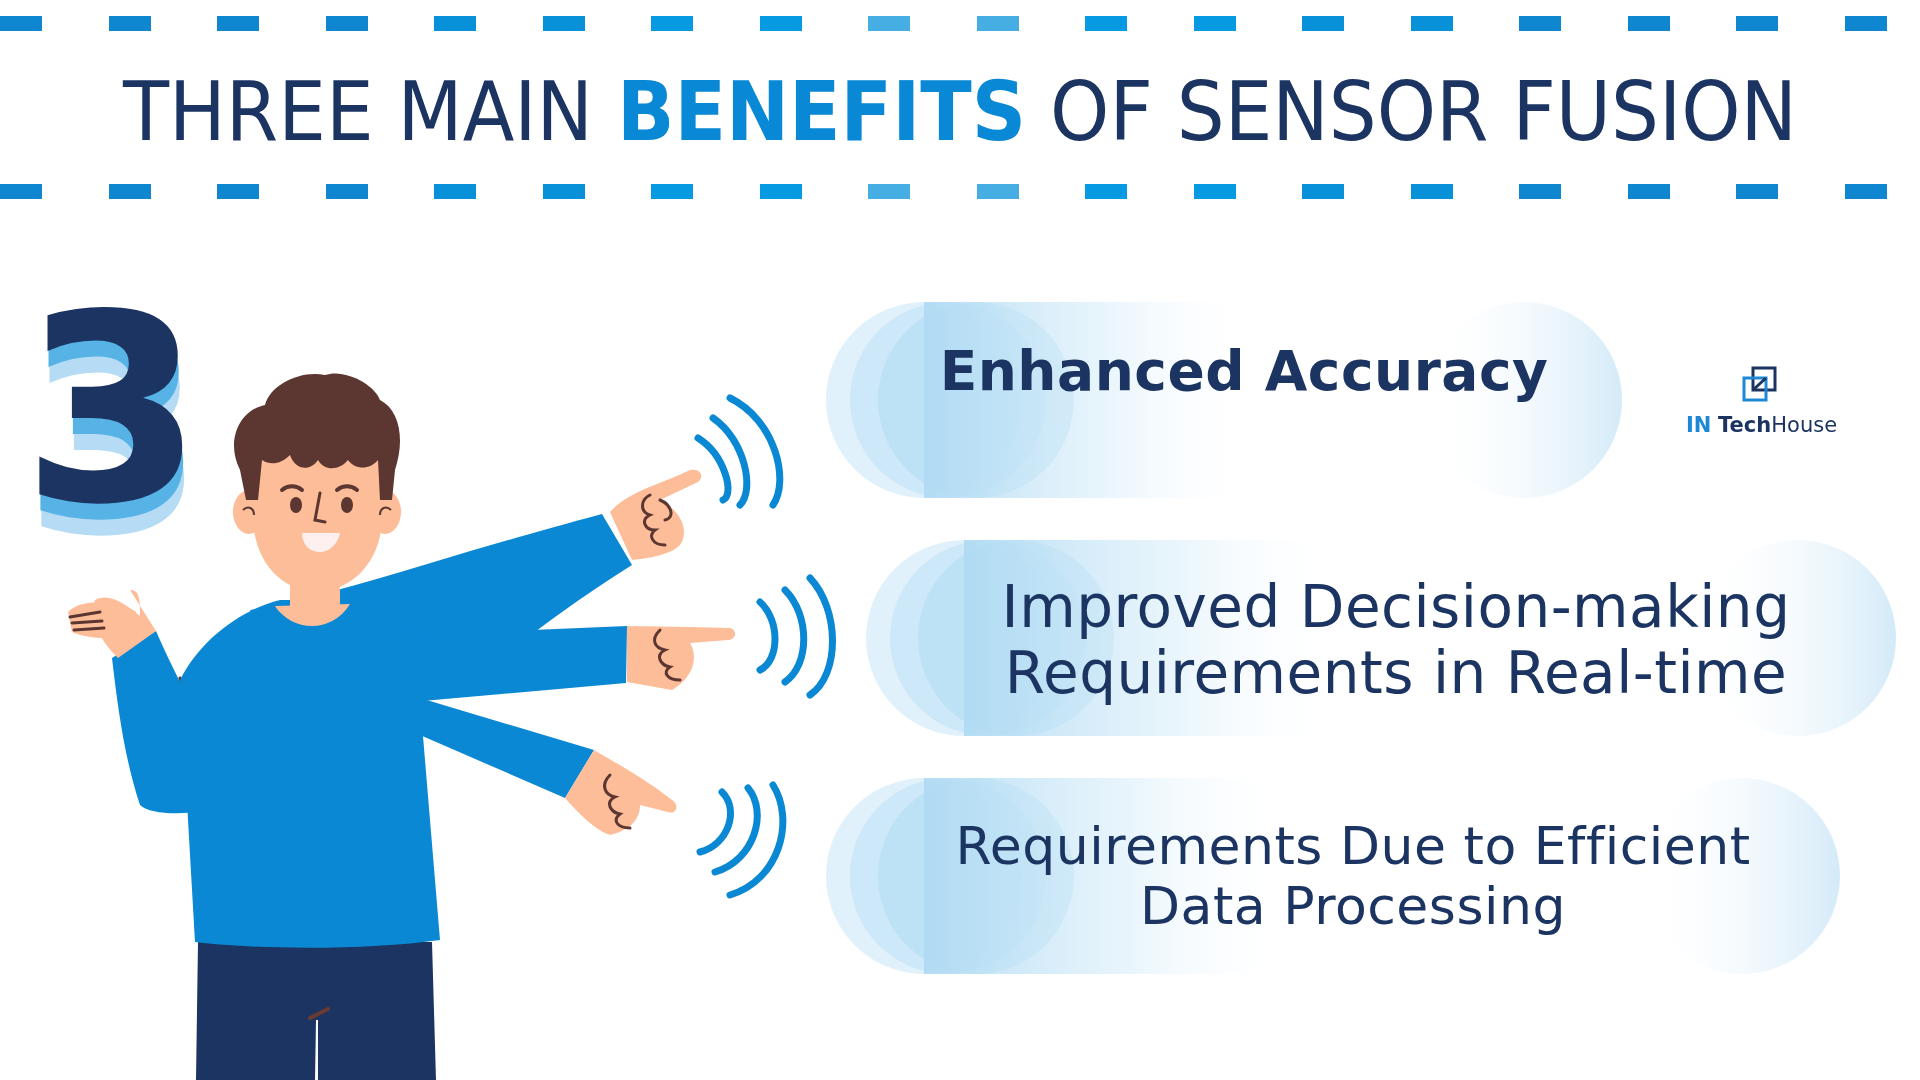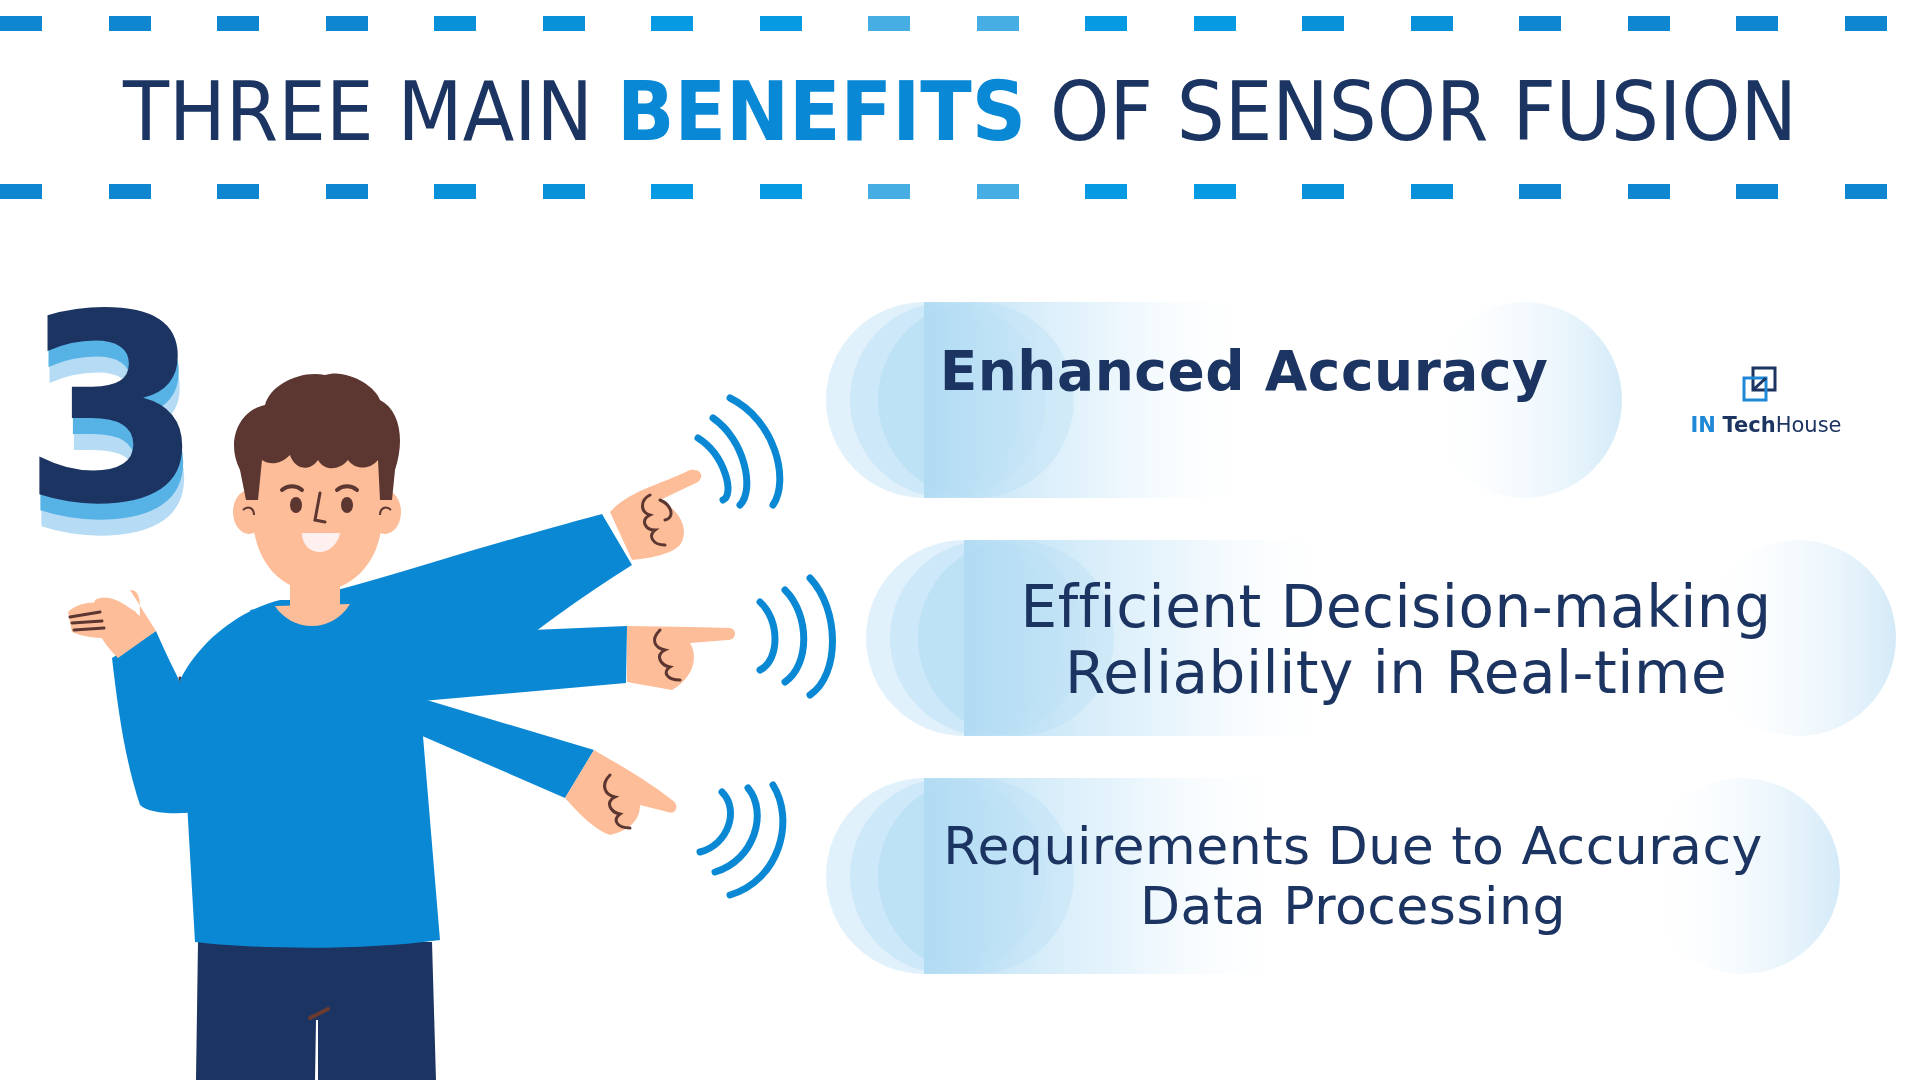--- a/index.html
+++ b/index.html
@@ -42,21 +42,21 @@
     font-weight: 500; text-align: center; letter-spacing: 0.5px;
   }
   .pill1 { left: 826px; top: 302px; width: 796px; height: 196px; }
   .pill1 .text { left: 0; width: 100%; top: 38px; font-size: 55px; line-height: 62px; padding-left: 40px; font-weight: bold; }
   .pill2 { left: 866px; top: 540px; width: 1030px; height: 196px; }
   .pill2 .text { left: 0; width: 100%; top: 34px; font-size: 58px; line-height: 66px; padding-left: 30px; }
   .pill3 { left: 826px; top: 778px; width: 1014px; height: 196px; }
   .pill3 .text { left: 0; width: 100%; top: 38px; font-size: 52px; line-height: 60px; padding-left: 40px; }
 
   
-  .logo { position: absolute; left: 1680px; top: 365px; width: 160px; height: 90px; text-align: center; }
+  .logo { position: absolute; left: 1680px; top: 365px; width: 160px; height: 90px; }
   .logo .mark { position: absolute; left: 60px; top: 0; width: 40px; height: 40px; }
   .logo .wordmark {
     position: absolute; left: 6px; top: 48px; width: 160px; font-size: 21px; line-height: 24px;
     font-family: "DejaVu Sans", sans-serif; white-space: nowrap;
   }
   .logo .w-in { color: #1e88d6; font-weight: 700; }
   .logo .w-tech { color: #1b3461; font-weight: 700; }
   .logo .w-house { color: #1b3461; font-weight: 400; }
 </style>
 </head>
@@ -236,22 +236,22 @@
         <stop offset="1" stop-color="#d4eaf8"></stop>
       </linearGradient>
     </defs>
     <ellipse cx="98" cy="98" rx="98" ry="98" fill="#c7e5f7" opacity="0.55"></ellipse>
     <ellipse cx="122" cy="98" rx="98" ry="98" fill="#bde0f6" opacity="0.55"></ellipse>
     <ellipse cx="150" cy="98" rx="98" ry="98" fill="#b0daf3" opacity="0.55"></ellipse>
     <rect x="98" y="0" width="834" height="196" fill="url(#g2)"></rect>
     <ellipse cx="932" cy="98" rx="98" ry="98" fill="url(#gr2)"></ellipse>
   </svg>
   <div class="text">
-    <div>Efficient Decision-making</div>
-    <div>Reliability in Real-time</div>
+    <div>Improved Decision-making</div>
+    <div>Requirements in Real-time</div>
   </div>
 </div>
 
 <div class="pill pill3">
   <svg class="bg" viewBox="0 0 1014 196" preserveAspectRatio="none">
     <defs>
       <linearGradient id="g3" x1="0" y1="0" x2="1" y2="0">
         <stop offset="0" stop-color="#aedaf3" stop-opacity="0.9"></stop>
         <stop offset="0.25" stop-color="#d9eefa" stop-opacity="0.6"></stop>
         <stop offset="0.45" stop-color="#ffffff" stop-opacity="0"></stop>
@@ -262,21 +262,21 @@
         <stop offset="1" stop-color="#d4eaf8"></stop>
       </linearGradient>
     </defs>
     <ellipse cx="98" cy="98" rx="98" ry="98" fill="#c7e5f7" opacity="0.55"></ellipse>
     <ellipse cx="122" cy="98" rx="98" ry="98" fill="#bde0f6" opacity="0.55"></ellipse>
     <ellipse cx="150" cy="98" rx="98" ry="98" fill="#b0daf3" opacity="0.55"></ellipse>
     <rect x="98" y="0" width="818" height="196" fill="url(#g3)"></rect>
     <ellipse cx="916" cy="98" rx="98" ry="98" fill="url(#gr3)"></ellipse>
   </svg>
   <div class="text">
-    <div>Requirements Due to Accuracy</div>
+    <div>Requirements Due to Efficient</div>
     <div>Data Processing</div>
   </div>
 </div>
 
 <div class="logo">
   <svg class="mark" viewBox="0 0 40 40">
     <rect x="13" y="3" width="22" height="22" fill="none" stroke="#1b3461" stroke-width="3"></rect>
     <rect x="4" y="13" width="22" height="22" fill="none" stroke="#1e88d6" stroke-width="3"></rect>
     <path d="M13 25 L26 13" stroke="#1b3461" stroke-width="3"></path>
   </svg>

